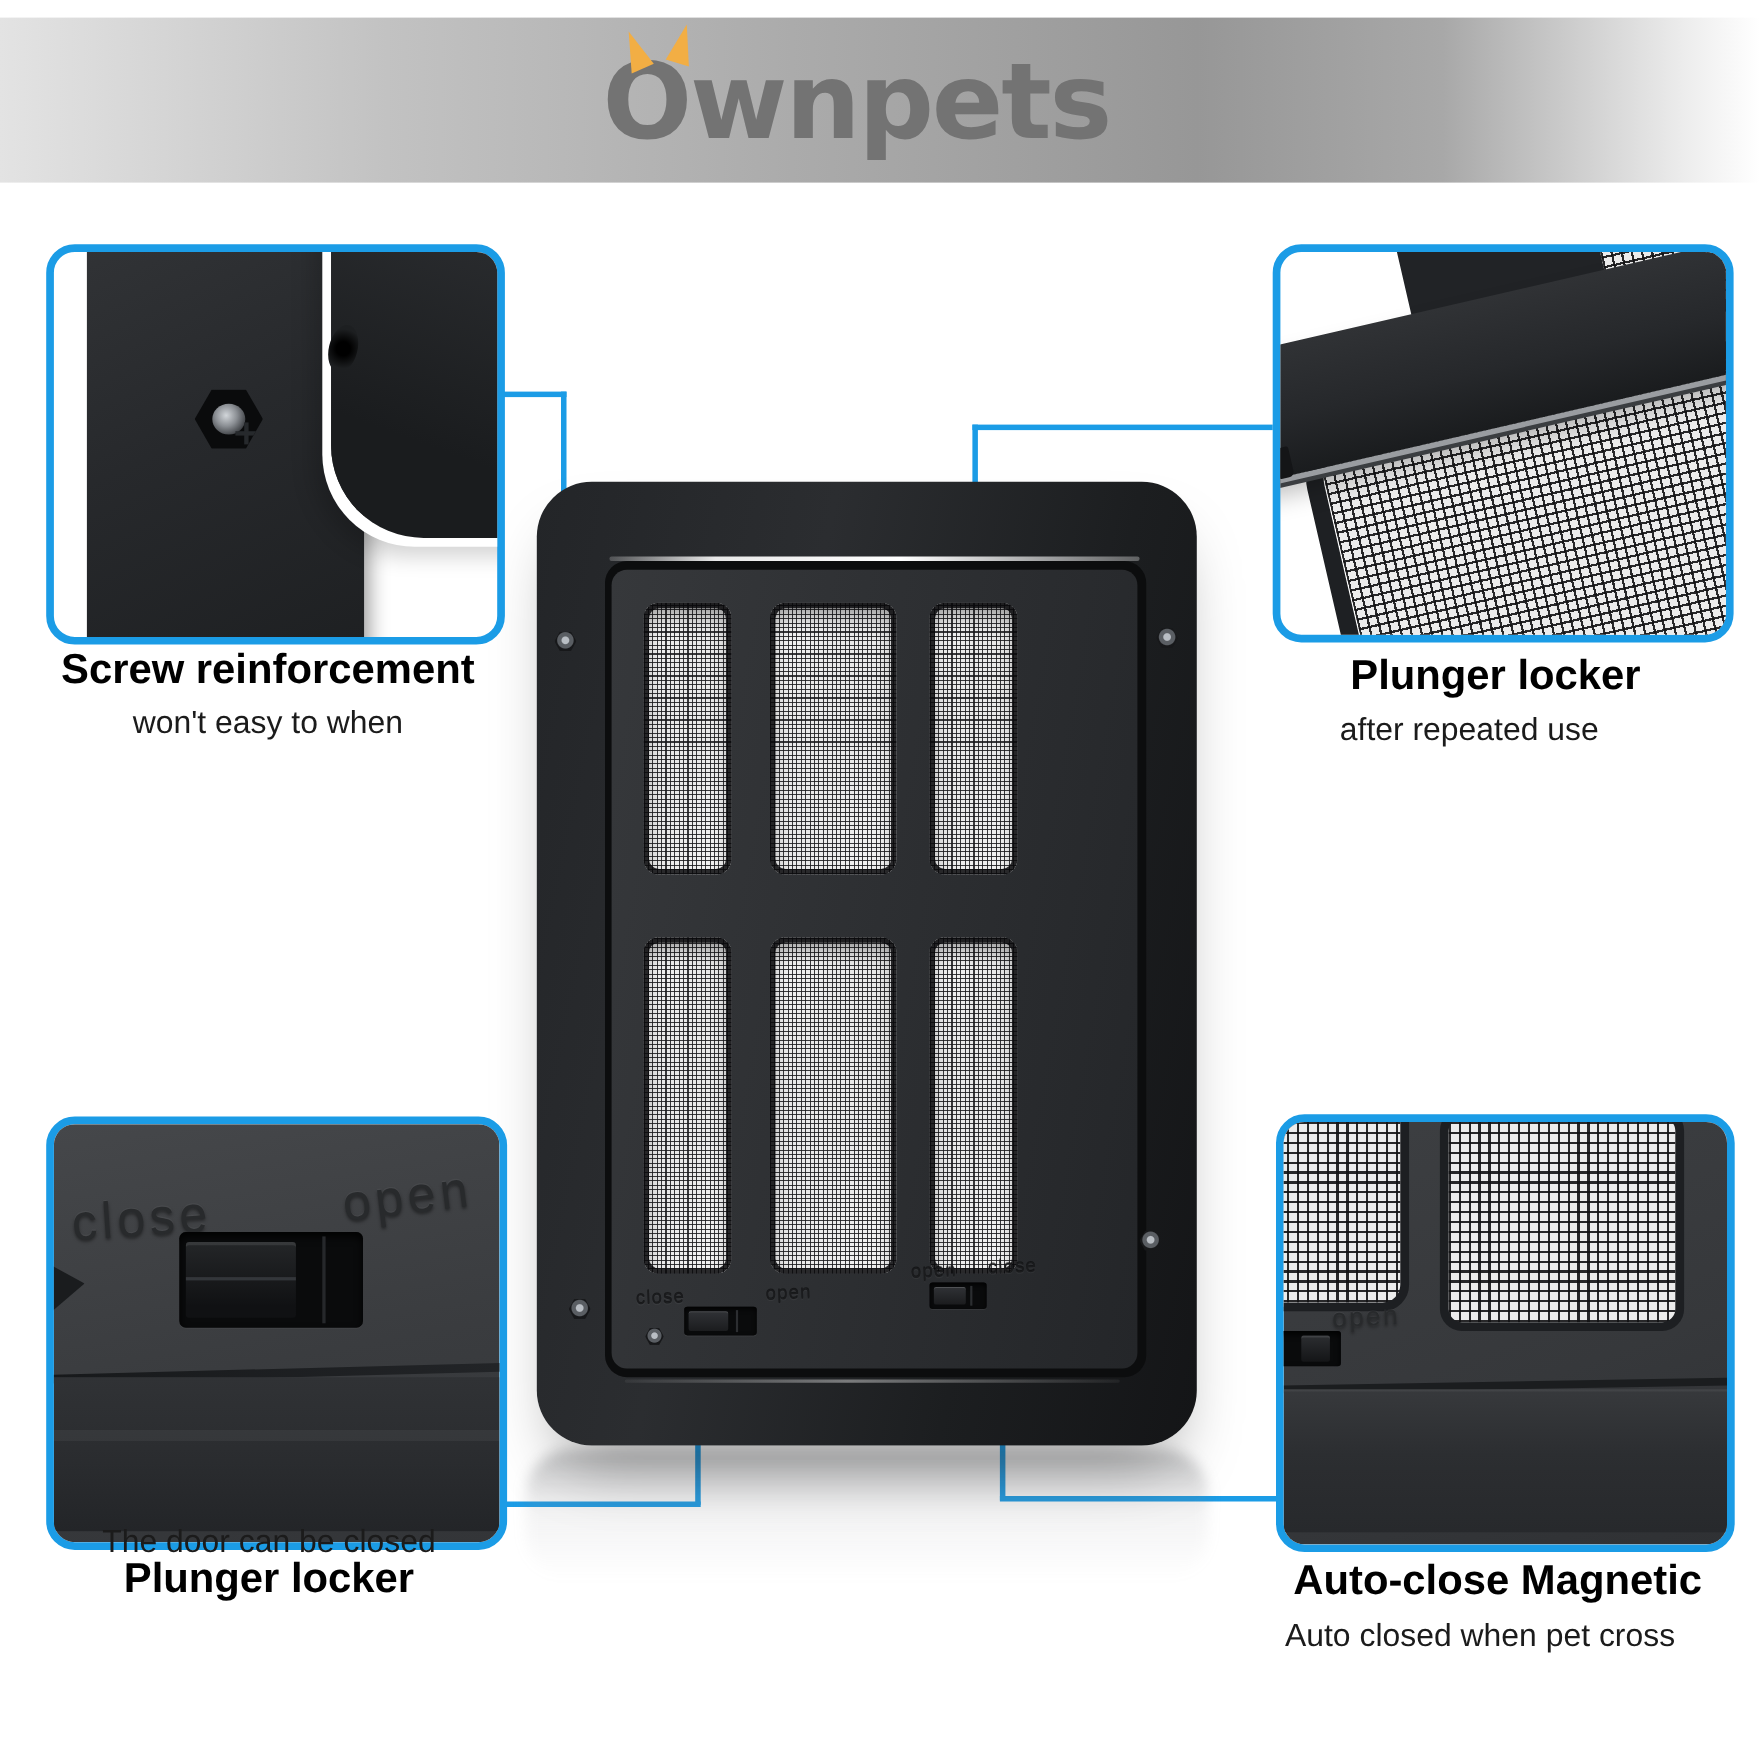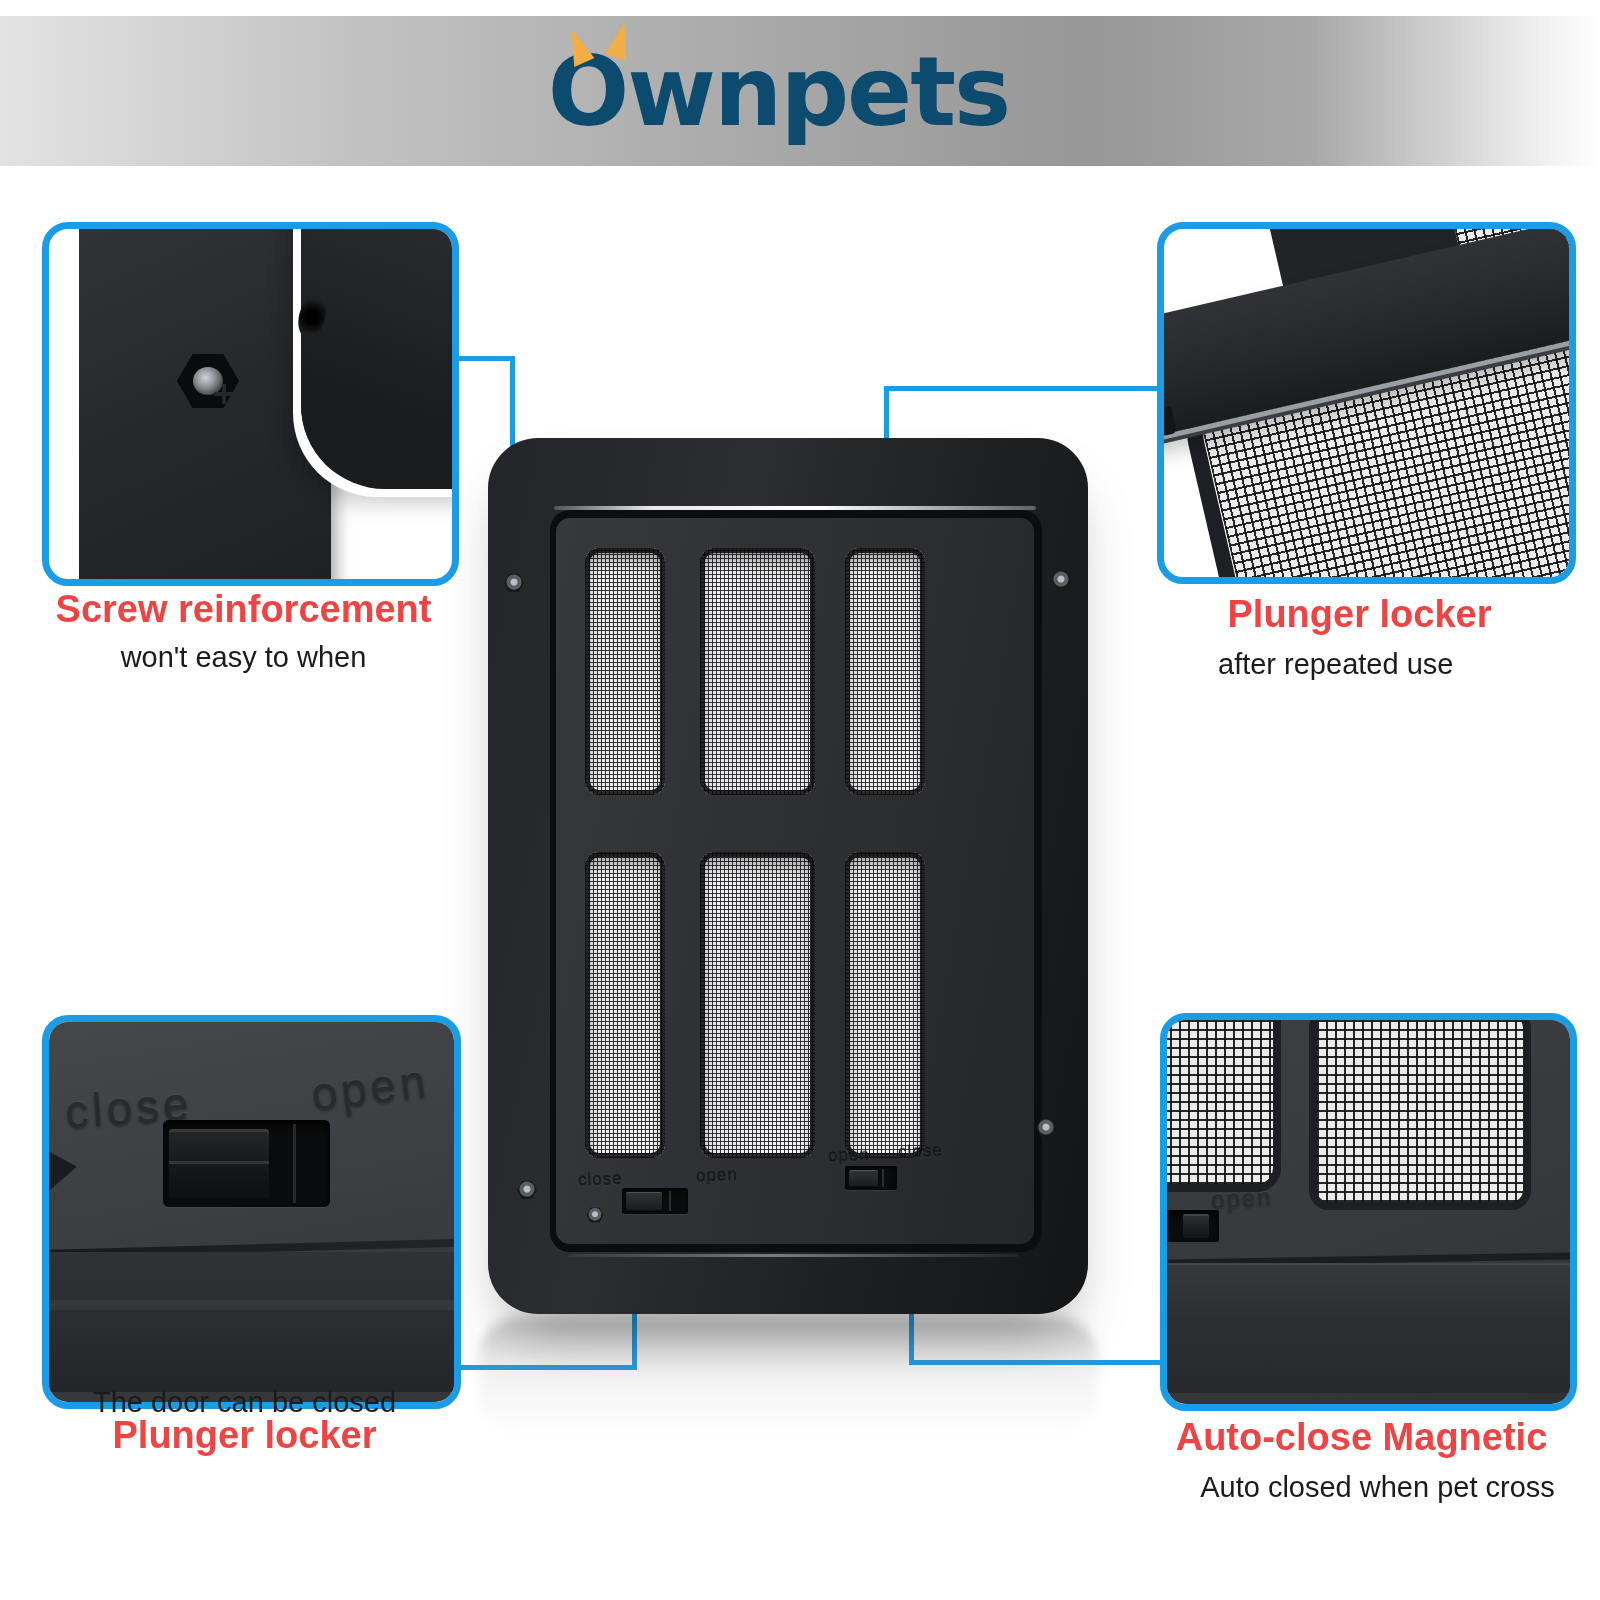--- a/index.html
+++ b/index.html
@@ -2,32 +2,32 @@
 <html><head>
 <meta charset="utf-8">
 <style>
   html,body{margin:0;padding:0;background:#fff;}
   .stage{position:relative;width:1600px;height:1600px;background:#ffffff;overflow:hidden;
          font-family:"Liberation Sans",sans-serif;}
   
   .banner{position:absolute;left:0;top:16px;width:1600px;height:150px;
     background:linear-gradient(90deg,#e3e3e3 0%,#c2c2c2 22%,#ababab 45%,#979797 68%,#a8a8a8 82%,#eeeeee 96%,#ffffff 100%);}
   .logo{position:absolute;left:0;top:36px;width:1557px;text-align:center;
-    font-family:"DejaVu Sans",sans-serif;font-weight:bold;font-size:96px;letter-spacing:-2px;color:#0c4a6e;}
+    font-family:"DejaVu Sans",sans-serif;font-weight:bold;font-size:96px;letter-spacing:-2px;color:#737373;}
   .ear{position:absolute;width:0;height:0;}
   .ear-left{left:566px;top:28px;border-left:13px solid transparent;border-right:9px solid transparent;
     border-bottom:36px solid #f2ae44;transform:rotate(-24deg);}
   .ear-right{left:610px;top:22px;border-left:9px solid transparent;border-right:13px solid transparent;
     border-bottom:36px solid #f2ae44;transform:rotate(17deg);}
   
   .cline{position:absolute;background:#1b9ce6;}
   .ccircle{position:absolute;width:38px;height:38px;border:5px solid #1b9ce6;border-radius:50%;}
   
   .callout{position:absolute;border:7px solid #1b9ce6;border-radius:26px;background:#fff;overflow:hidden;}
-  .co-title{position:absolute;color:#ef4444;font-weight:bold;font-size:38px;text-align:center;}
+  .co-title{position:absolute;color:#000000;font-weight:bold;font-size:38px;text-align:center;}
   .co-body{position:absolute;font-size:29px;color:#1b1b1b;line-height:38px;text-align:center;}
   .co-body span{display:block;}
   .left-align{text-align:left;}
   
   .mesh{position:absolute;background-color:#e9e9e9;
     background-image:
       repeating-linear-gradient(0deg,rgba(25,25,28,.85) 0 1px,transparent 1px 4px),
       repeating-linear-gradient(90deg,rgba(25,25,28,.85) 0 1px,transparent 1px 4px),
       linear-gradient(115deg,rgba(255,255,255,.5) 8%,rgba(255,255,255,0) 30%,rgba(255,255,255,0) 60%,rgba(255,255,255,.35) 85%);
     border-radius:14px;
@@ -239,17 +239,17 @@
     <div class="meshc b4-mesh-left"></div>
     <div class="meshc b4-mesh-right"></div>
     <div class="emboss b4-open">open</div>
     <div class="b4-slot">
       <div class="b4-tab"></div>
     </div>
     <div class="b4-groove"></div>
     <div class="b4-bottom"></div>
   </div>
   <div class="co-title" style="left:1160px;top:1416px;width:403px;">Auto-close Magnetic</div>
-  <div class="co-body" style="left:1176px;top:1468px;width:403px;">
+  <div class="co-body" style="left:1144px;top:1468px;width:403px;">
     <span>Auto closed when pet cross</span>
   </div>
 
 </div>
 
 </body></html>

